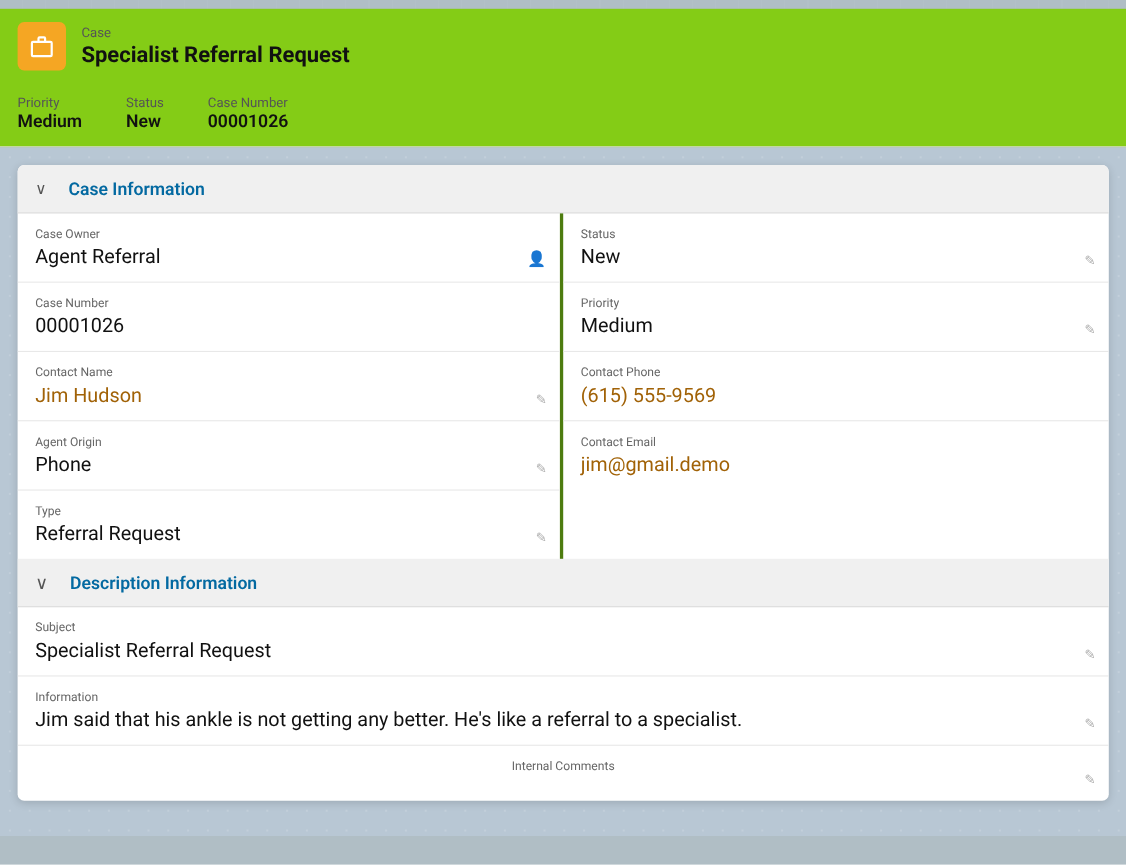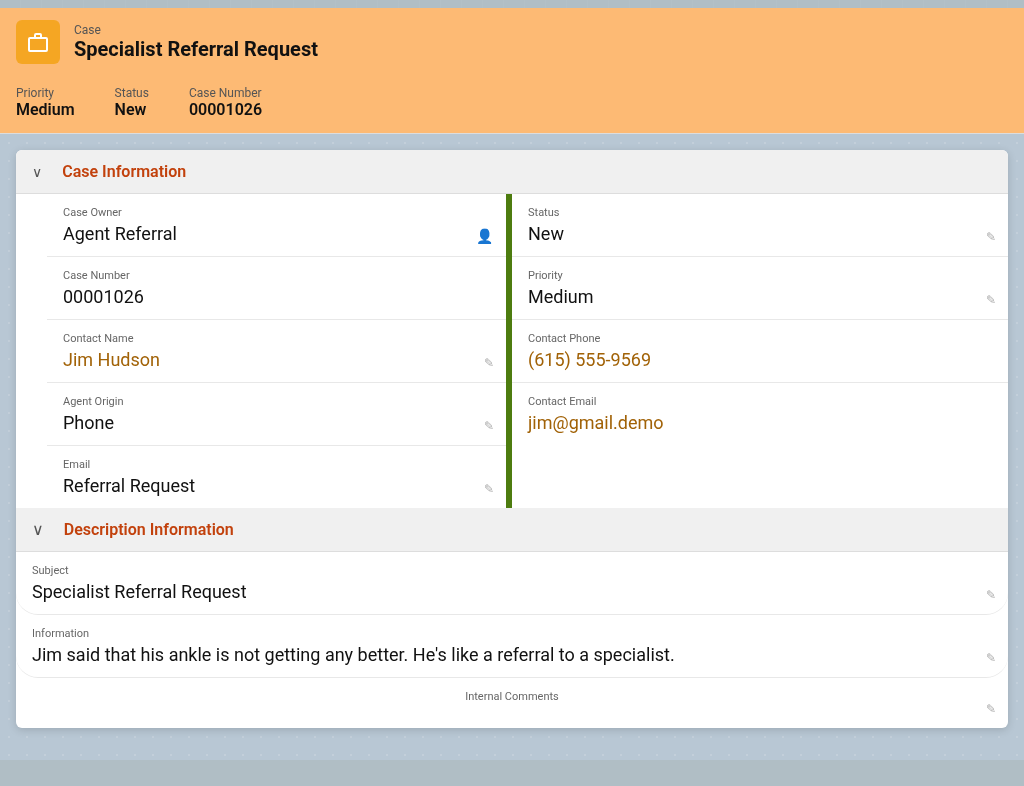--- a/index.html
+++ b/index.html
@@ -15,21 +15,21 @@
       background-image: repeating-linear-gradient(
         0deg, transparent, transparent 20px, rgba(255,255,255,0.03) 20px, rgba(255,255,255,0.03) 21px
       ), repeating-linear-gradient(
         90deg, transparent, transparent 20px, rgba(255,255,255,0.03) 20px, rgba(255,255,255,0.03) 21px
       );
       height: 8px;
     }
 
     
     .page-header {
-      background: #fdba74;
+      background: #84cc16;
       border-bottom: 1px solid #ddd;
       padding: 12px 16px 0 16px;
     }
 
     .header-title-row {
       display: flex;
       align-items: center;
       gap: 14px;
       padding-bottom: 12px;
     }
@@ -113,21 +113,21 @@
       border-bottom: 1px solid #ddd;
       padding: 12px 16px;
       display: flex;
       align-items: center;
       gap: 10px;
     }
 
     .section-header-title {
       font-size: 16px;
       font-weight: 600;
-      color: #c2410c;
+      color: #0369a1;
     }
 
     .chevron-icon {
       color: #555;
       font-size: 14px;
     }
 
     
     .form-grid {
       display: grid;
@@ -180,35 +180,33 @@
       position: absolute;
       right: 12px;
       bottom: 12px;
       color: #aaa;
       font-size: 14px;
       cursor: pointer;
     }
 
     
     .form-col:first-child {
-      border-right: 6px solid #4d7c0f;
-      padding-left: 31px;
+      border-right: 3px solid #4d7c0f;
     }
 
     
     .desc-section {
       margin-top: 0;
     }
 
     .form-col-full {
       padding: 12px 16px;
       border-bottom: 1px solid #e8e8e8;
       position: relative;
       min-height: 62px;
-      border-radius: 22px;
     }
 
     .form-col-full:last-child {
       border-bottom: none;
     }
 
     
     .full-width-fields {
       display: flex;
       flex-direction: column;
@@ -278,21 +276,21 @@
           <span class="edit-icon">✎</span>
         </div>
 
         <div class="form-field">
           <div class="field-label">Agent Origin</div>
           <div class="field-value">Phone</div>
           <span class="edit-icon">✎</span>
         </div>
 
         <div class="form-field" style="border-bottom:none;">
-          <div class="field-label">Email</div>
+          <div class="field-label">Type</div>
           <div class="field-value">Referral Request</div>
           <span class="edit-icon">✎</span>
         </div>
       </div>
 
       <div class="form-col">
 
         <div class="form-field">
           <div class="field-label">Status</div>
           <div class="field-value">New</div>

